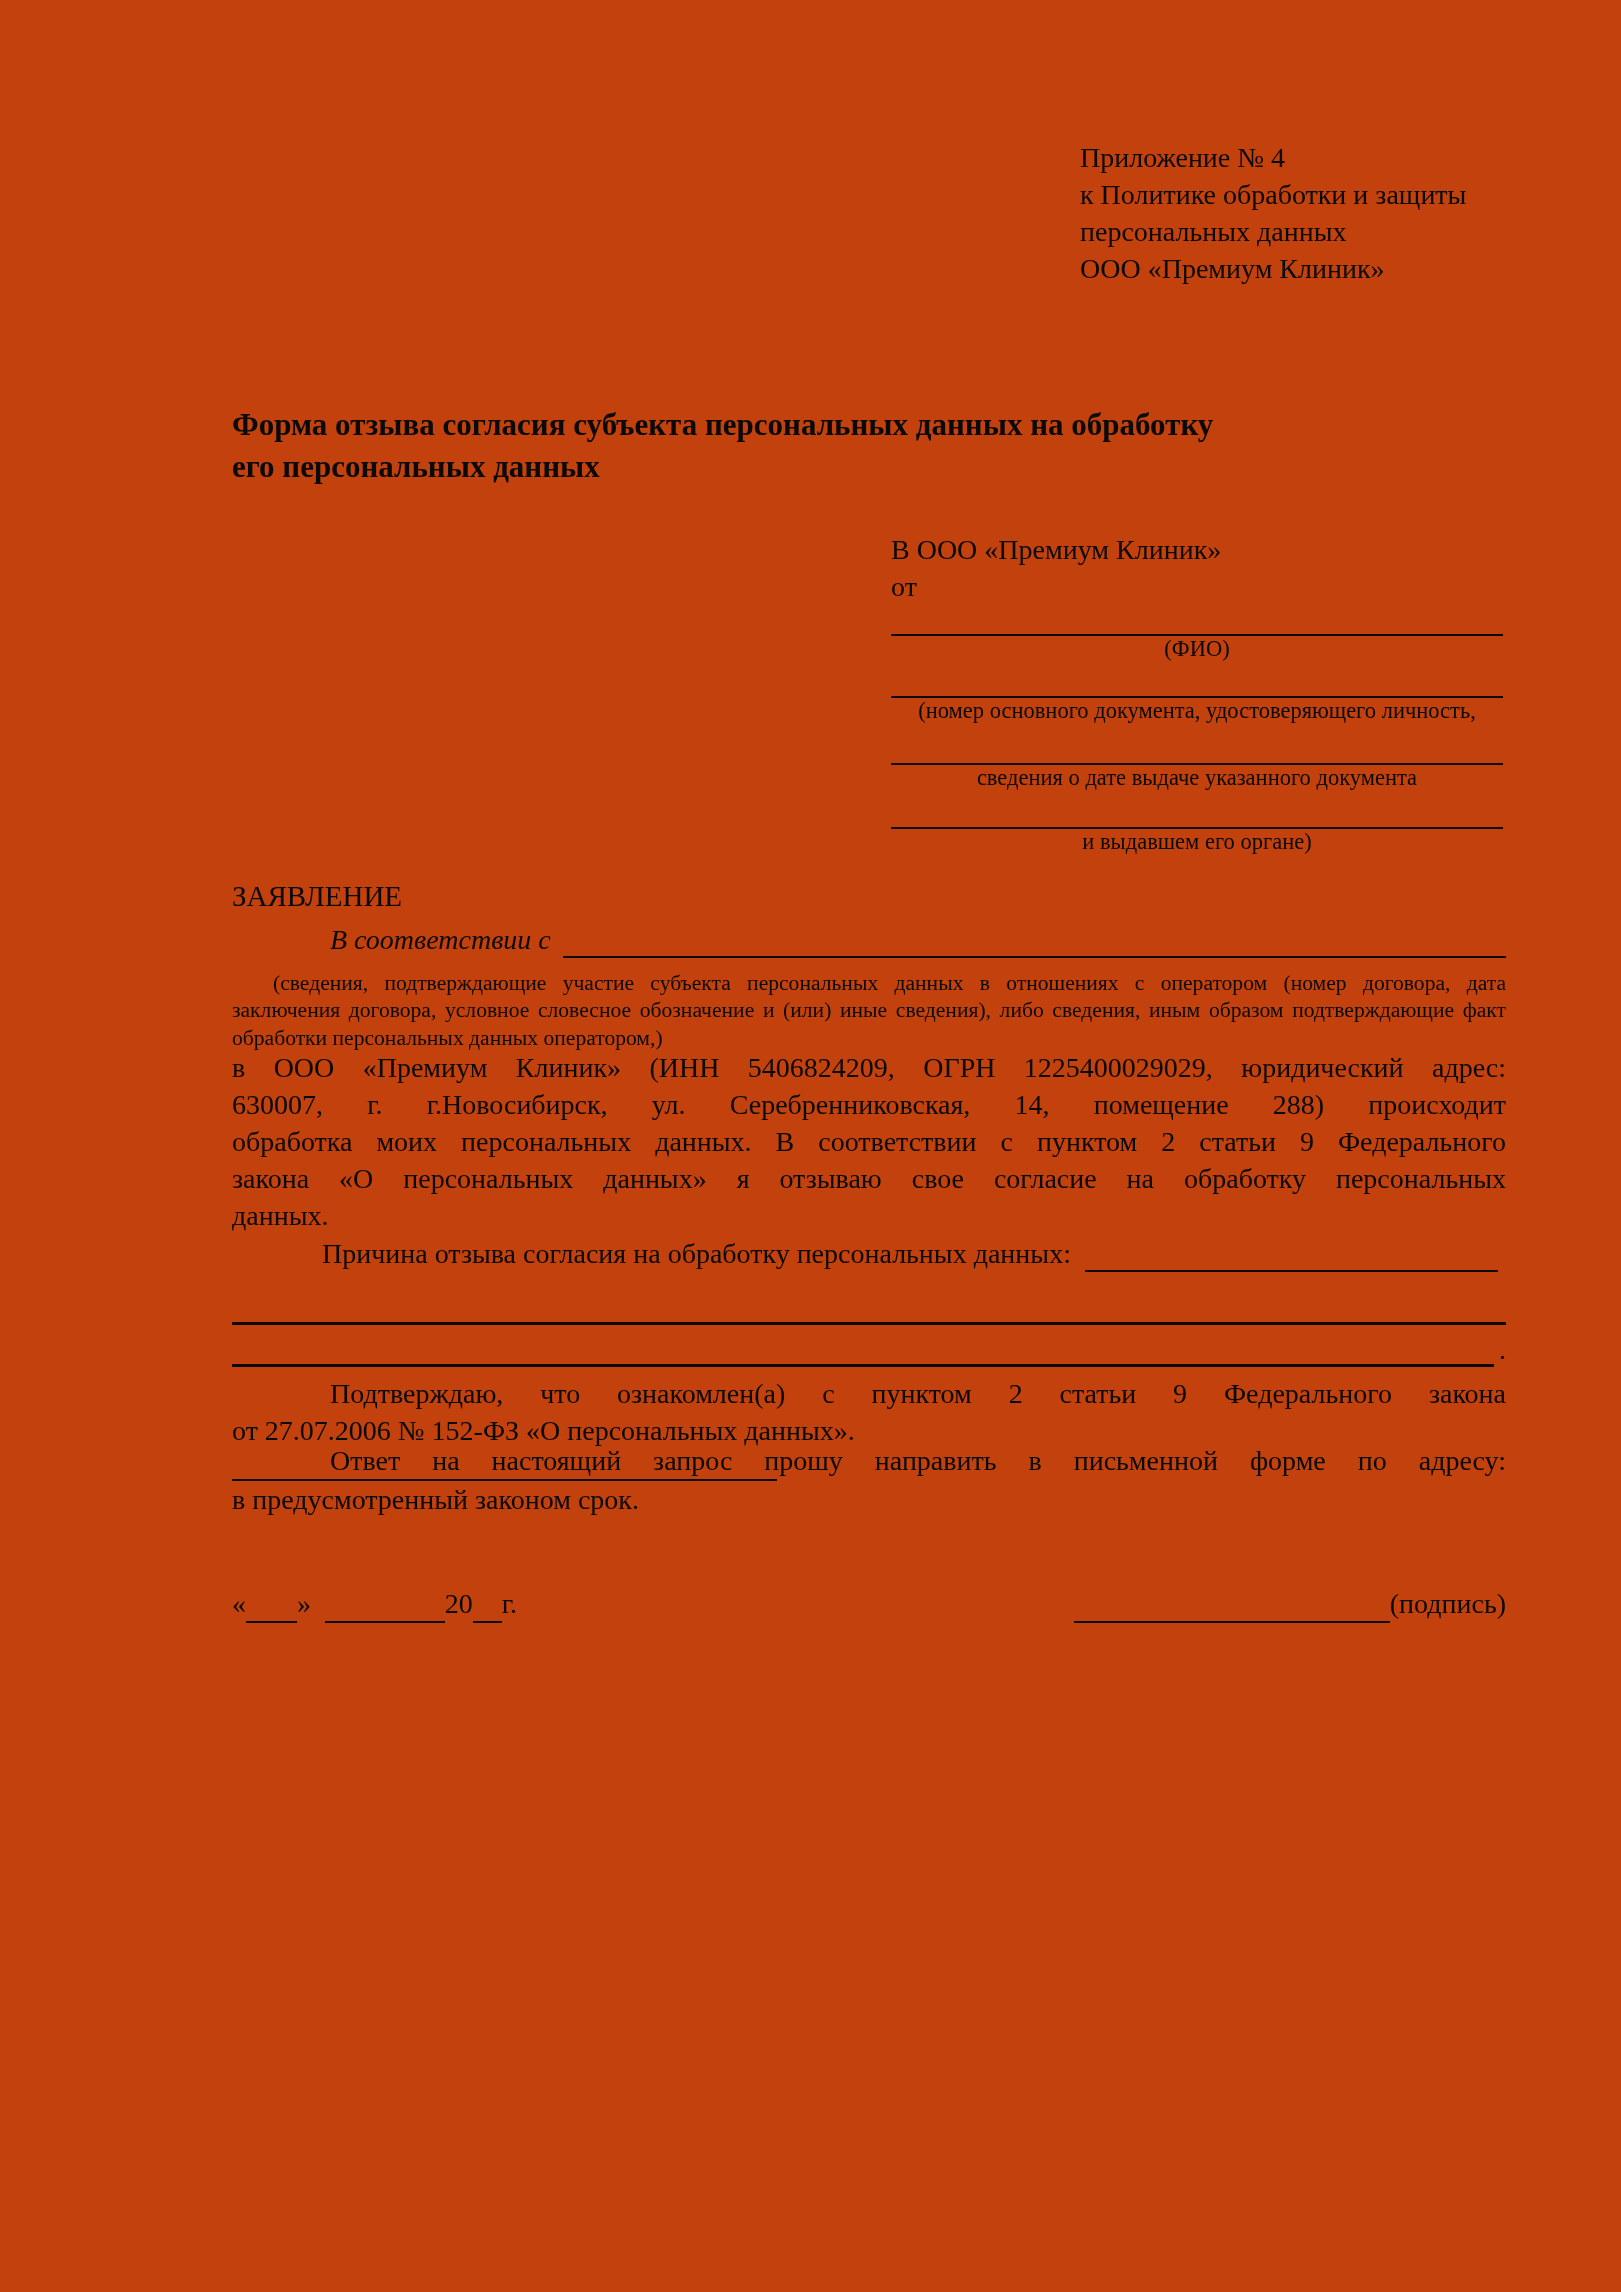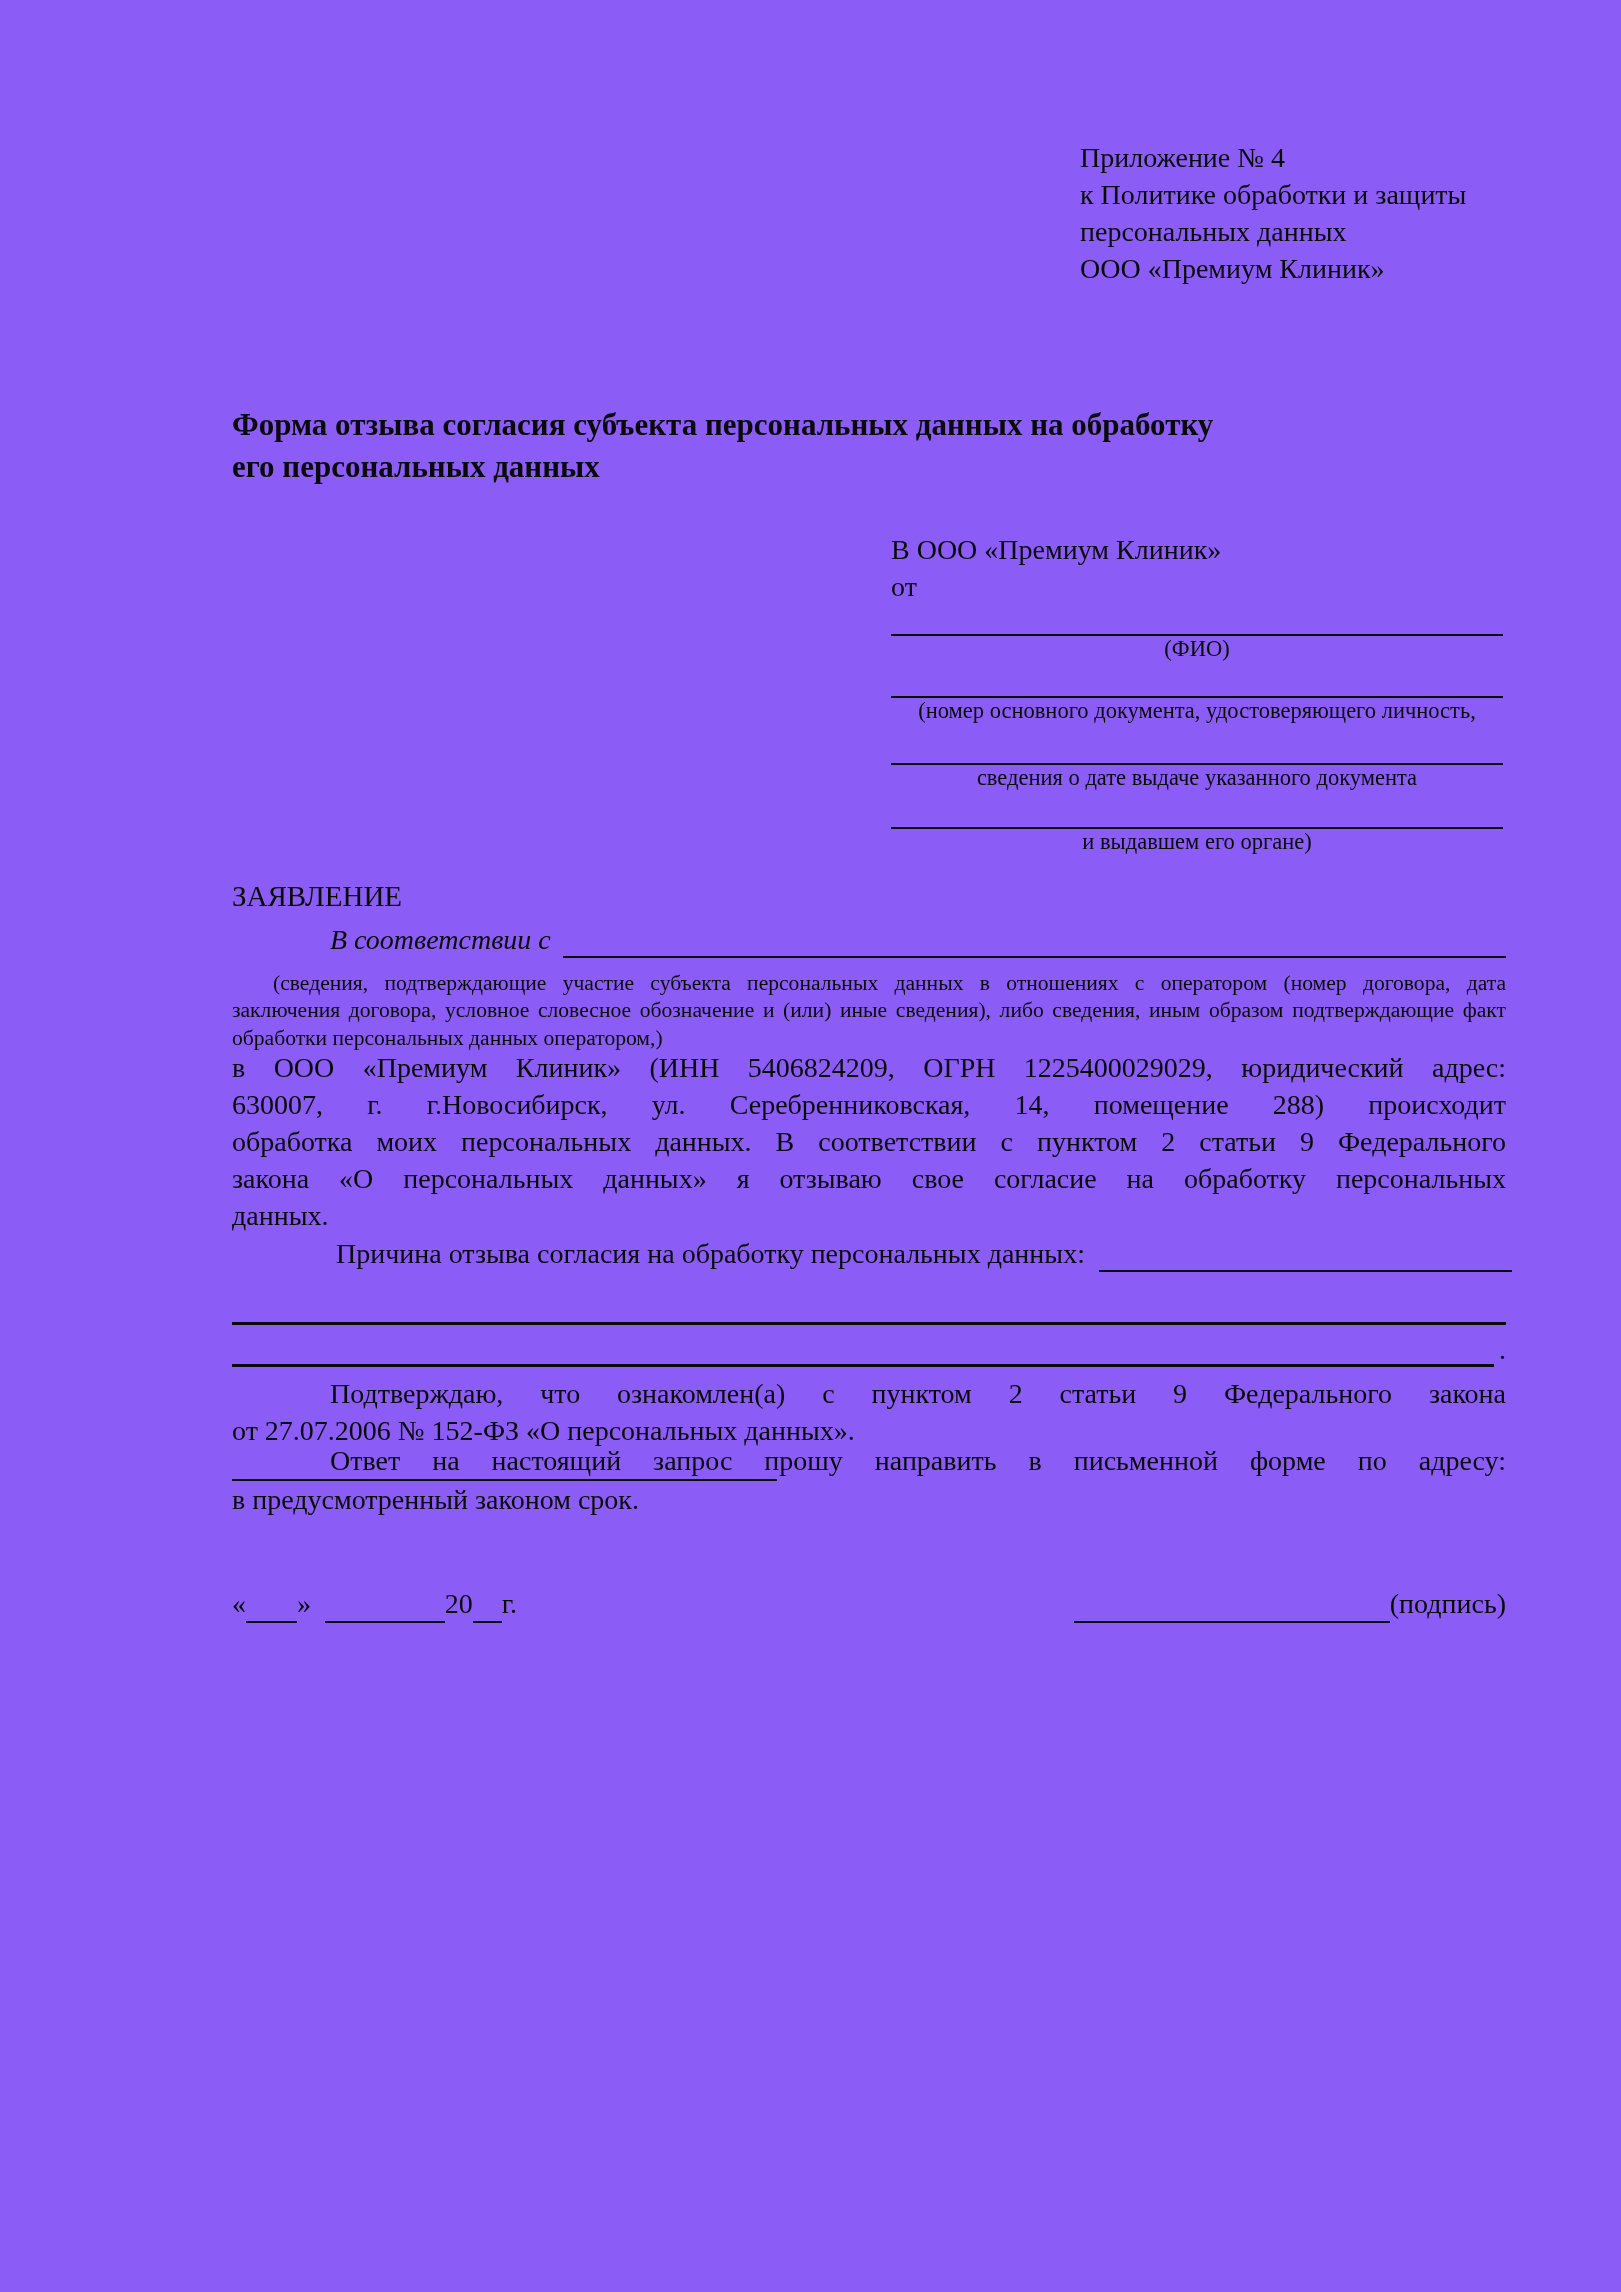--- a/index.html
+++ b/index.html
@@ -1,21 +1,21 @@
 <!DOCTYPE html>
 <html><head>
 <meta charset="utf-8">
 <style>
   * { margin: 0; padding: 0; box-sizing: border-box; }
   html, body { background: #ffffff; }
   .page {
     position: relative;
     width: 1621px;
     height: 2293px;
-    background: #8b5cf6;
+    background: #c2410c;
     color: #0a0a0a;
     font-family: "Liberation Serif", "DejaVu Serif", serif;
     overflow: hidden;
   }
   .abs { position: absolute; }
   .line { font-size: 28px; line-height: 37px; white-space: nowrap; }
   .wrapline { font-size: 28px; line-height: 37px; }
   .j { text-align: justify; text-align-last: justify; }
   .fp { font-size: 21.6px; line-height: 27.4px; }
   .cap { font-size: 22.5px; line-height: 26.5px; text-align: center; }
@@ -72,21 +72,21 @@
   </div>
 
   <div class="abs" style="left:232px; top:1049px; width:1274px;">
     <div class="wrapline j">в ООО «Премиум Клиник» (ИНН 5406824209, ОГРН 1225400029029, юридический адрес:</div>
     <div class="wrapline j">630007, г. г.Новосибирск, ул. Серебренниковская, 14, помещение 288) происходит</div>
     <div class="wrapline j">обработка моих персональных данных. В соответствии с пунктом 2 статьи 9 Федерального</div>
     <div class="wrapline j">закона «О персональных данных» я отзываю свое согласие на обработку персональных</div>
     <div class="wrapline">данных.</div>
   </div>
 
-  <div class="abs row" style="left:238px; top:1235px; width:1274px; height:37px;text-align:right;">
+  <div class="abs row" style="left:224px; top:1235px; width:1274px; height:37px;text-align:right;">
     <span class="line" style="padding-left:98px;">Причина отзыва согласия на обработку персональных данных:</span>
     <span style="display:inline-block; width:13.7px;"></span>
     <div class="fill"></div>
   </div>
 
   <div class="abs ul-thick" style="left:232px; top:1286px; width:1274px; height:39px;"></div>
   <div class="abs row" style="left:232px; top:1328px; width:1274px; height:39px;">
     <div class="fill ul-thick" style="border-bottom-width:3.9px;"></div>
     <span class="line" style="padding-left:4.9px; line-height:43px;">.</span>
   </div>

